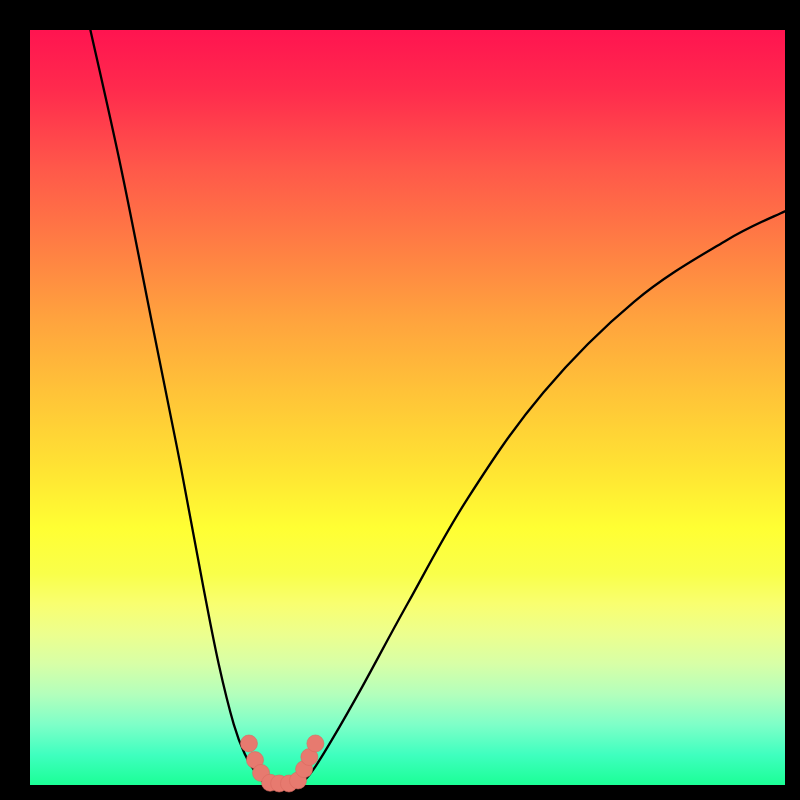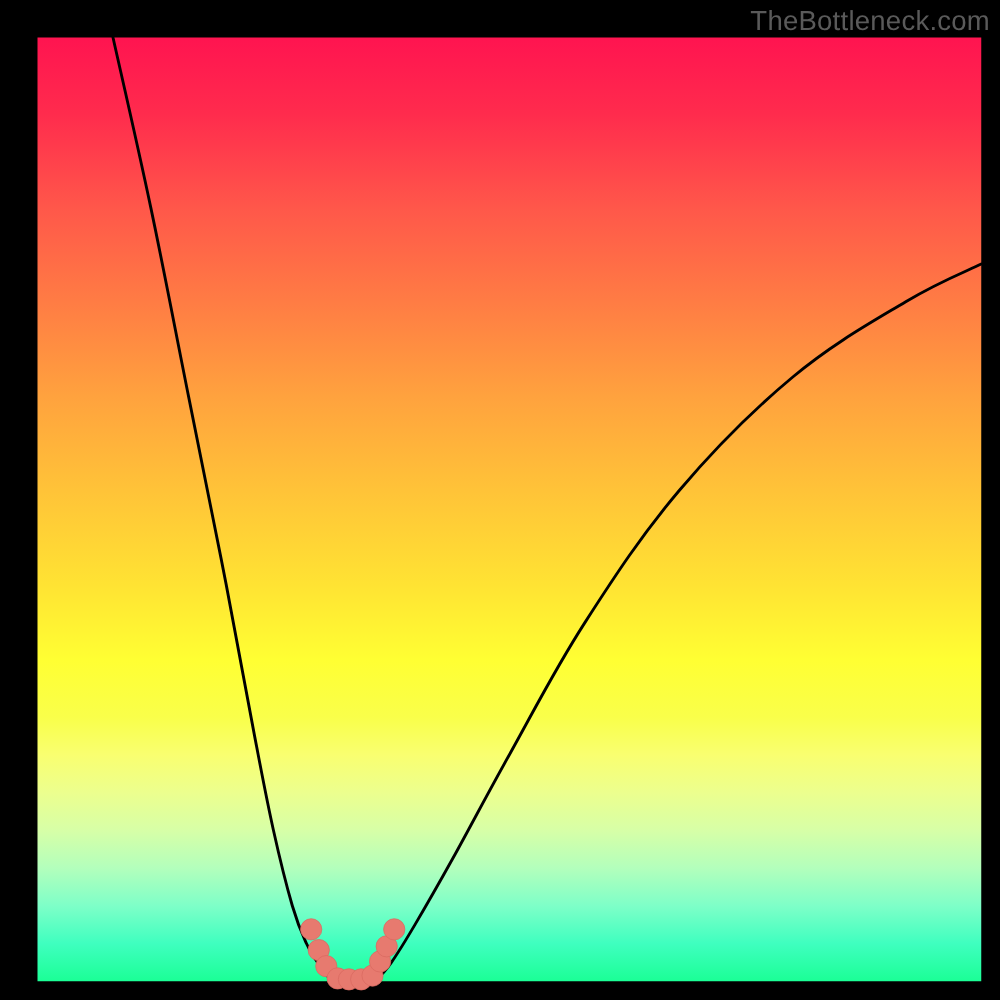--- a/index.html
+++ b/index.html
@@ -59,21 +59,20 @@
     width: 755px;
     height: 755px;
     overflow: visible;
   }
 </style>
 </head>
 <body>
 
 <div class="stage">
 
-  <div class="attribution">TheBottleneck.com</div>
 
   <div class="plot-area">
     <svg class="curves" viewBox="0 0 755 755" preserveAspectRatio="none">
       <path id="curve-left" fill="none" stroke="#000" stroke-width="2.3" stroke-linecap="round" d="M 60.4,0 C 65.836,24.462000000000014 79.728,84.2580000000001 90.6,135.9000000000001 C 101.472,187.5420000000001 109.928,232.54 120.8,286.9 C 131.672,341.26 141.487,388.976 151,437.90000000000003 C 160.513,486.82400000000007 166.85500000000002,523.366 173.65,558.7 C 180.445,594.0340000000001 183.314,609.738 188.75,634.2 C 194.186,658.662 199.09350000000003,678.292 203.85000000000002,694.6 C 208.6065,710.908 211.09799999999998,715.9665 215.17499999999998,724.8 C 219.25199999999998,733.6334999999999 223.1025,738.6466999999999 226.5,743.675 C 229.8975,748.7033 231.33200000000002,750.6965 234.05,752.735 C 236.768,754.7735 240.24099999999999,754.5923 241.6,755"></path>
       <path id="curve-right" fill="none" stroke="#000" stroke-width="2.3" stroke-linecap="round" d="M 264.25,755 C 265.609,754.5923 268.40250000000003,755.453 271.8,752.735 C 275.1975,750.017 277.689,747.6463 283.125,739.9 C 288.561,732.1537 293.1665,724.649 302,709.7 C 310.8335,694.7510000000001 318.61,681.312 332.2,656.85 C 345.78999999999996,632.388 358.474,607.775 377.5,573.8 C 396.526,539.8249999999999 413.438,506.15200000000004 437.9,468.1 C 462.36199999999997,430.048 483.50200000000007,397.734 513.4000000000001,362.4 C 543.2980000000001,327.066 571.384,298.98 604,271.8 C 636.616,244.62 667.4200000000001,227.70799999999997 694.6,211.39999999999998 C 721.78,195.09199999999998 744.128,186.63600000000002 755,181.20000000000005"></path>
       <g id="markers">
           <circle cx="218.95" cy="713.475" r="8.5" fill="#E77A6F" stroke="#D96A60" stroke-width="0.6"></circle>
           <circle cx="224.98999999999998" cy="730.085" r="8.5" fill="#E77A6F" stroke="#D96A60" stroke-width="0.6"></circle>
           <circle cx="231.03" cy="742.92" r="8.5" fill="#E77A6F" stroke="#D96A60" stroke-width="0.6"></circle>
           <circle cx="240.09" cy="752.735" r="8.5" fill="#E77A6F" stroke="#D96A60" stroke-width="0.6"></circle>

